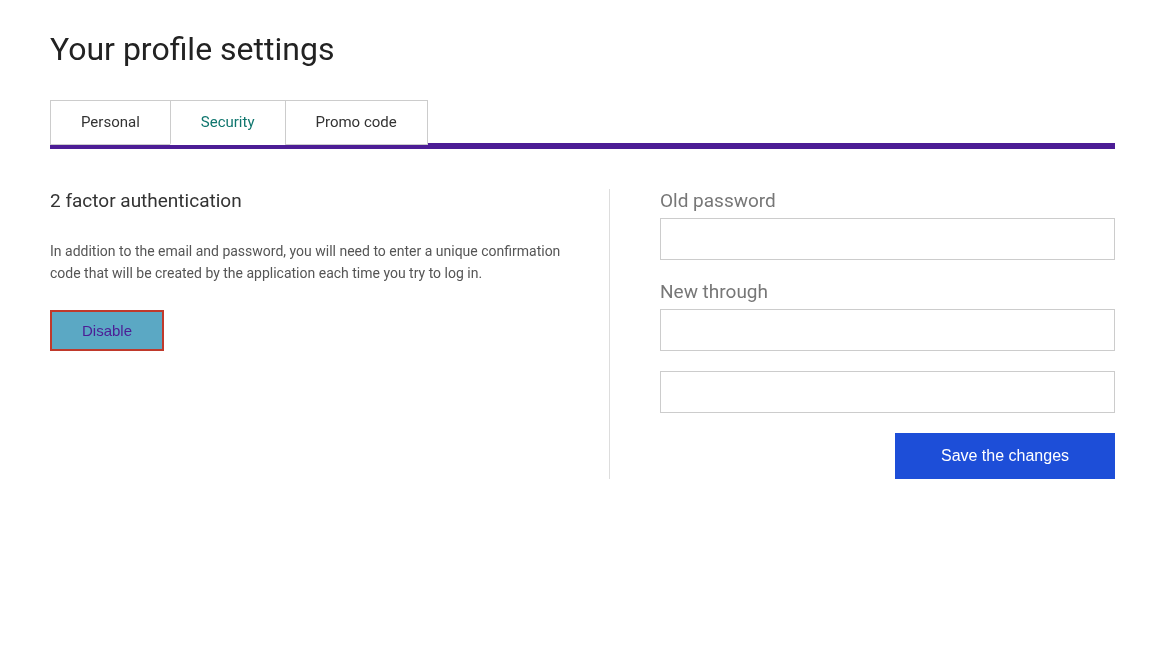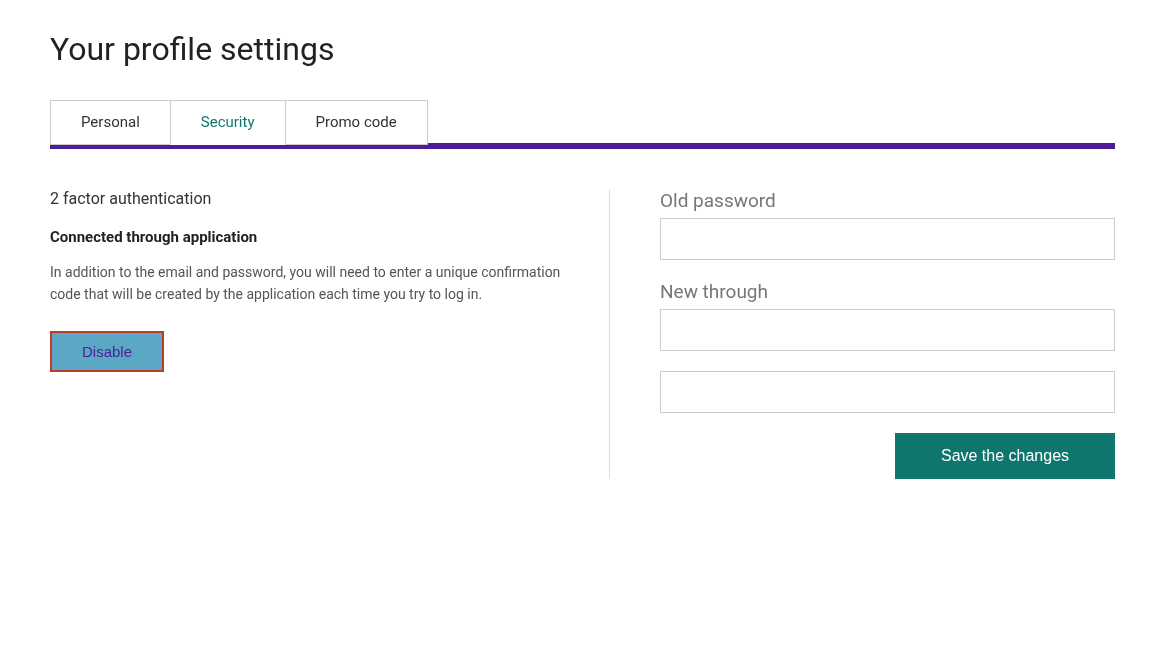--- a/index.html
+++ b/index.html
@@ -66,24 +66,24 @@
       padding-right: 40px;
       border-right: 1px solid #dddddd;
     }
 
     .right-panel {
       flex: 1;
       padding-left: 50px;
     }
 
     .section-title {
-      font-size: 16px;
+      font-size: 19px;
       font-weight: 400;
       color: #333333;
-      margin-bottom: 20px;
+      margin-bottom: 28px;
     }
 
     .connected-label {
       font-size: 15px;
       font-weight: 700;
       color: #222222;
       margin-bottom: 15px;
     }
 
     .description-text {
@@ -121,21 +121,21 @@
       font-size: 14px;
       color: #333333;
       outline: none;
       background: #ffffff;
     }
 
     .save-button {
       display: block;
       margin-left: auto;
       padding: 14px 40px;
-      background: #0f766e;
+      background: #1d4ed8;
       color: #ffffff;
       border: none;
       font-size: 16px;
       cursor: pointer;
       min-width: 220px;
       text-align: center;
     }
   </style>
 </head>
 <body>
@@ -145,21 +145,20 @@
 <div class="tabs">
   <div class="tab">Personal</div>
   <div class="tab active">Security</div>
   <div class="tab">Promo code</div>
 </div>
 
 <div class="content-area">
 
   <div class="left-panel">
     <h2 class="section-title">2 factor authentication</h2>
-    <p class="connected-label">Connected through application</p>
     <p class="description-text">In addition to the email and password, you will need to enter a unique confirmation code that will be created by the application each time you try to log in.</p>
     <button class="disable-button">Disable</button>
   </div>
 
   <div class="right-panel">
 
     <div class="form-group">
       <label class="form-label">Old password</label>
       <input class="form-input" type="password" placeholder="" style="">
     </div>

